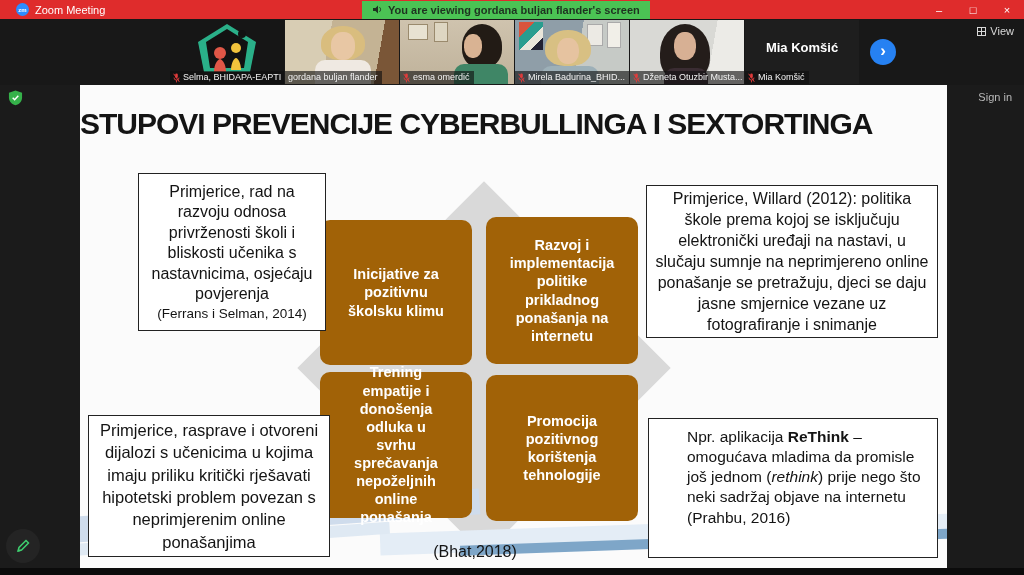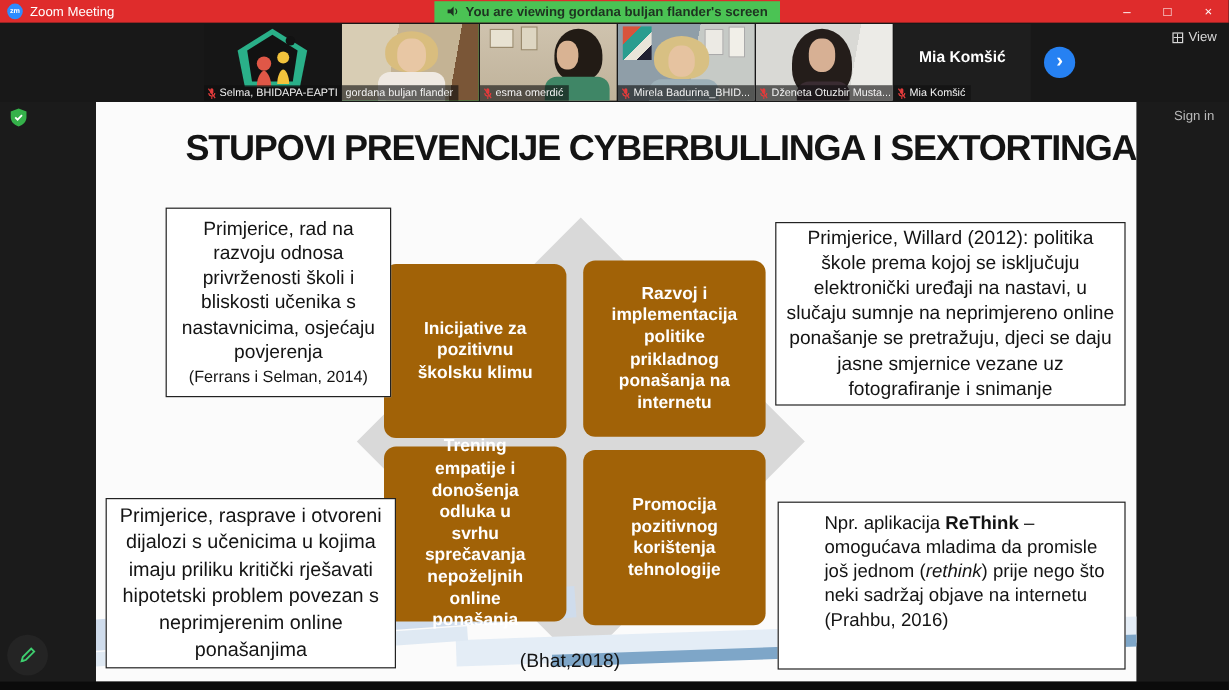--- a/index.html
+++ b/index.html
@@ -2,21 +2,21 @@
 <html><head>
 <meta charset="utf-8">
 <style>
   * { margin:0; padding:0; box-sizing:border-box; }
   html,body { width:1024px; height:575px; overflow:hidden; background:#111; }
   body { font-family:"Liberation Sans", sans-serif; }
   #app { position:relative; width:1024px; height:575px; background:#1b1b1b; }
 
   
   .titlebar { position:absolute; left:0; top:0; width:1024px; height:19px; background:#df2c2c; display:flex; align-items:center; }
-  .tb-left { display:flex; align-items:center; gap:6px; padding-left:6px; }
+  .tb-left { display:flex; align-items:center; gap:6px; padding-left:16px; }
   .zm-badge { width:13px; height:13px; border-radius:50%; background:#2d8cff; color:#fff; font-size:6px; font-weight:bold; display:flex; align-items:center; justify-content:center; }
   .tb-title { color:#fff; font-size:11px; }
   .banner-wrap { position:absolute; left:362px; top:1px; height:35px; display:flex;flex-direction:column; }
   .banner { background:#4bc354; color:#1e3321; font-size:11px; font-weight:bold; height:19px; display:flex; align-items:center; gap:5px; padding:0 10px; }
   .view-options { background:#1f1f23; color:#f0f0f0; font-size:11px; font-weight:bold; height:19px; display:flex; align-items:center; gap:5px; padding:0 12px; cursor:pointer; }
   .view-options .chev { color:#cccccc; font-size:9px; }
   .win-controls { position:absolute; right:0; top:0; height:19px; display:flex; }
   .win-btn { width:34px; height:19px; color:#ffffff; font-size:11px; display:flex; align-items:center; justify-content:center; cursor:pointer; }
 
   
@@ -41,21 +41,21 @@
   .torso { border-radius:10px 10px 0 0; }
 
   
   .main { position:absolute; left:0; top:85px; width:1024px; height:490px; background:#1b1b1b; }
   .shield { position:absolute; left:8px; top:5px; }
   .signin { position:absolute; right:12px; top:6px; color:#b9b9b9; font-size:11px; cursor:pointer; }
   .annotate { position:absolute; left:6px; top:444px; width:34px; height:34px; border-radius:50%; background:#242424; display:flex; align-items:center; justify-content:center; cursor:pointer; }
   .bottom-strip { position:absolute; left:0; top:483px; width:1024px; height:7px; background:#0b0b0b; }
 
   .slide { position:absolute; left:80px; top:0; width:867px; height:483px; background:#fbfbfb; overflow:hidden; }
-  .slide-title { position:absolute; left:0; top:22px; width:100%; text-align:right; font-size:30px; font-weight:800; letter-spacing:-1px; color:#141414; }
+  .slide-title { position:absolute; left:0; top:22px; width:100%; text-align:left; font-size:30px; font-weight:800; letter-spacing:-1px; color:#141414; }
 
   .diamond { position:absolute; left:272px; top:151px; width:264px; height:264px; background:#d9d9d9; transform:rotate(45deg); z-index:1; }
   .swoosh { position:absolute; z-index:1; }
   .sw1 { left:-20px; top:418px; width:420px; height:26px; background:#cfdcec; transform:rotate(-4deg); }
   .sw2 { left:300px; top:438px; width:600px; height:22px; background:#e4edf6; transform:rotate(-2deg); }
   .sw3 { left:380px; top:452px; width:500px; height:10px; background:#7ea6c8; transform:rotate(-2deg); }
   .sw4 { left:-10px; top:448px; width:320px; height:12px; background:#dfe9f3; transform:rotate(-4deg); }
 
   .pillar { position:absolute; width:152px; border-radius:10px; background:#a16207; color:#ffffff; z-index:2; display:flex; align-items:center; justify-content:center; text-align:center; font-size:14.5px; font-weight:600; line-height:1.25; padding:8px 27px; }
   .p1 { left:240px; top:135px; height:145px; }

